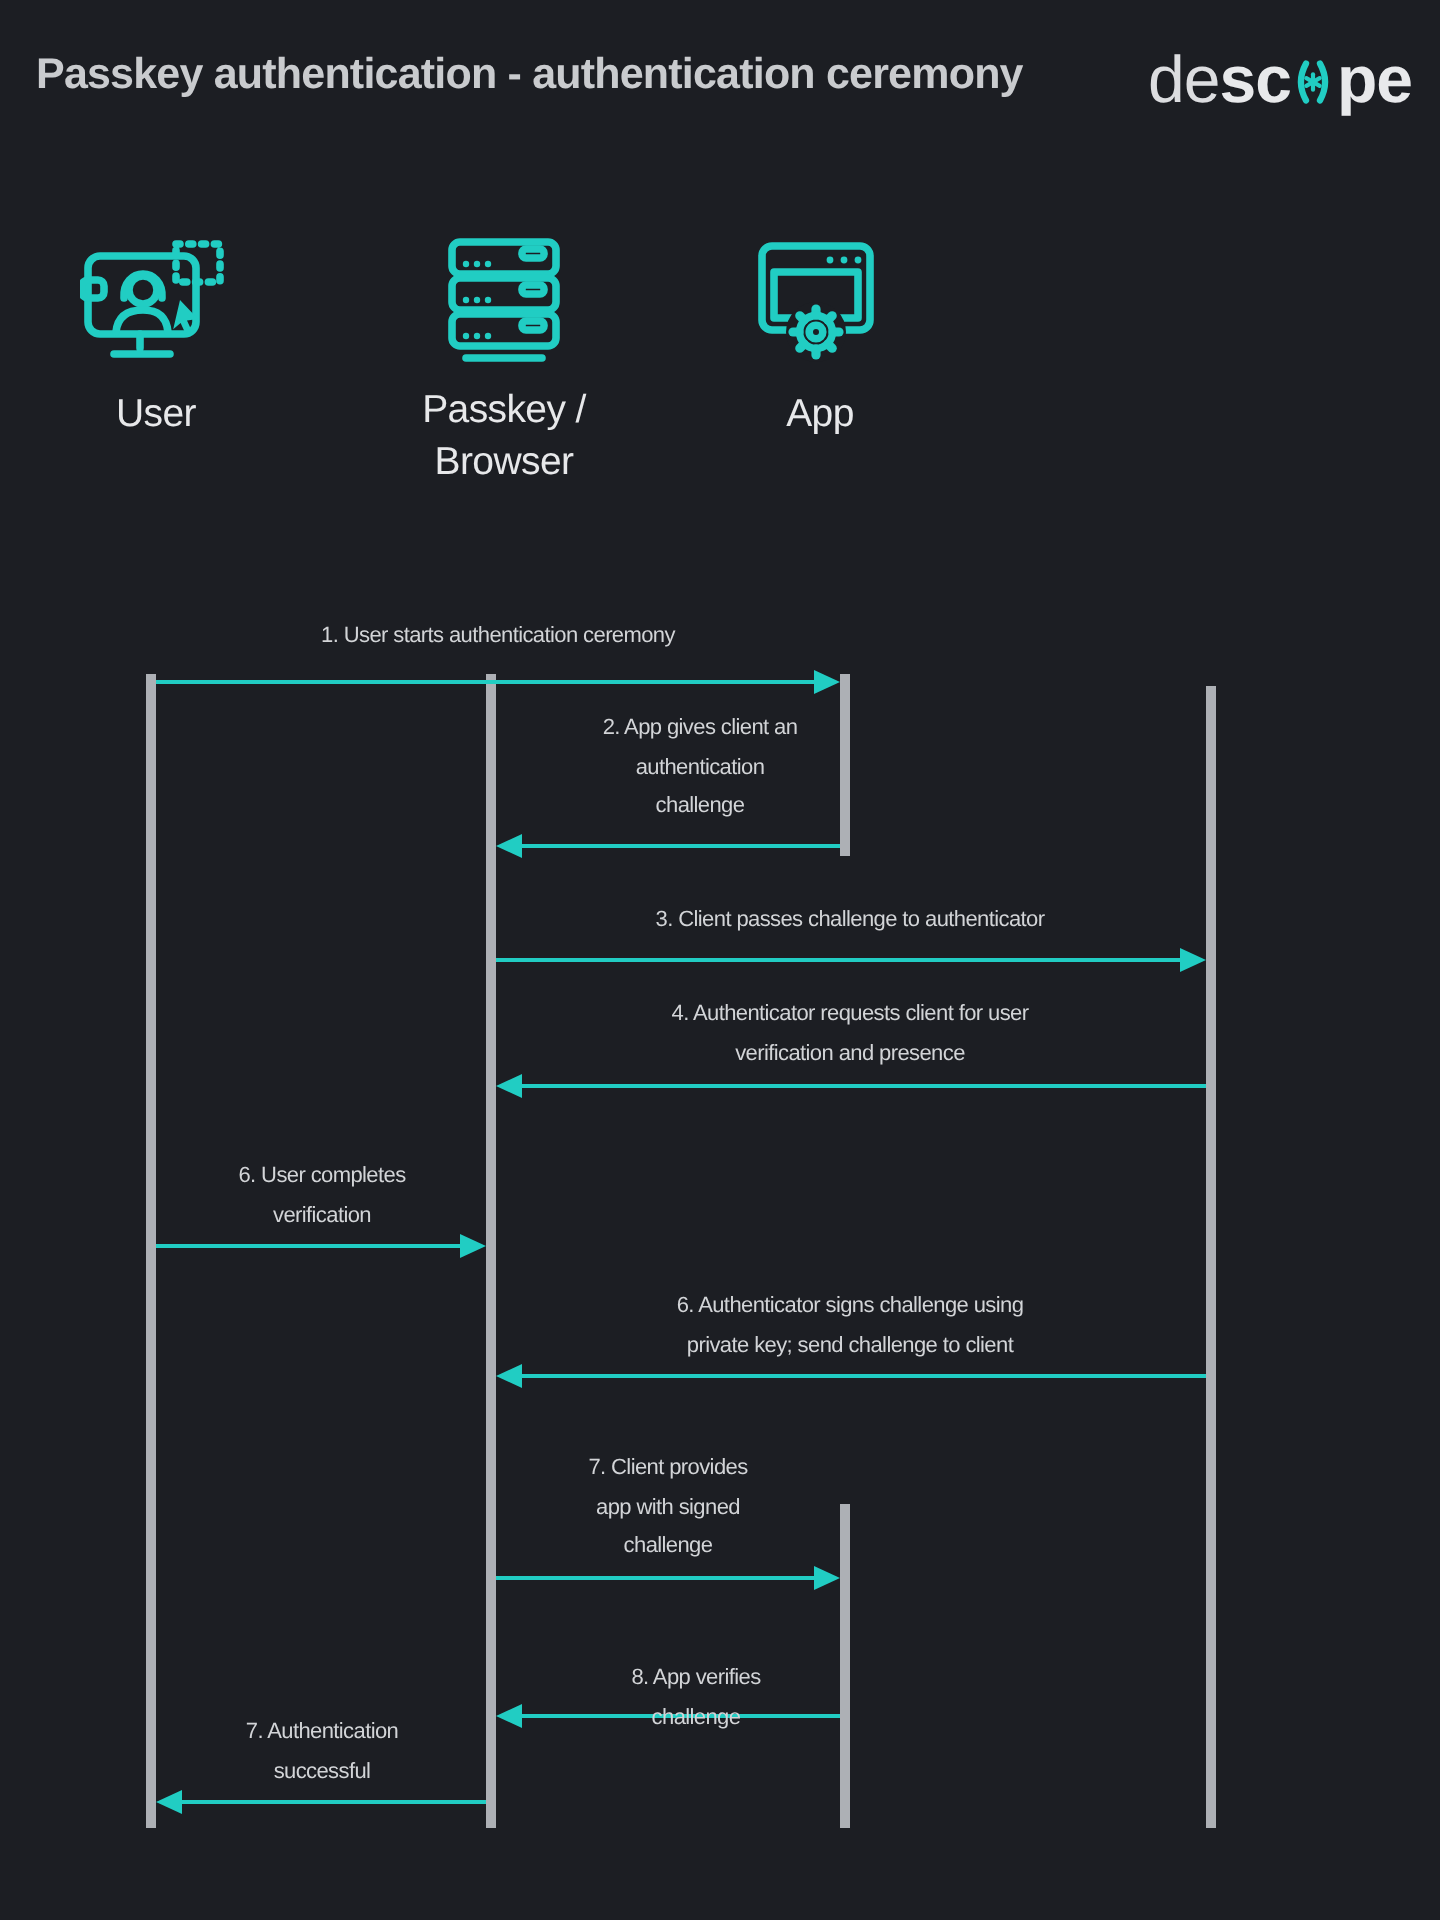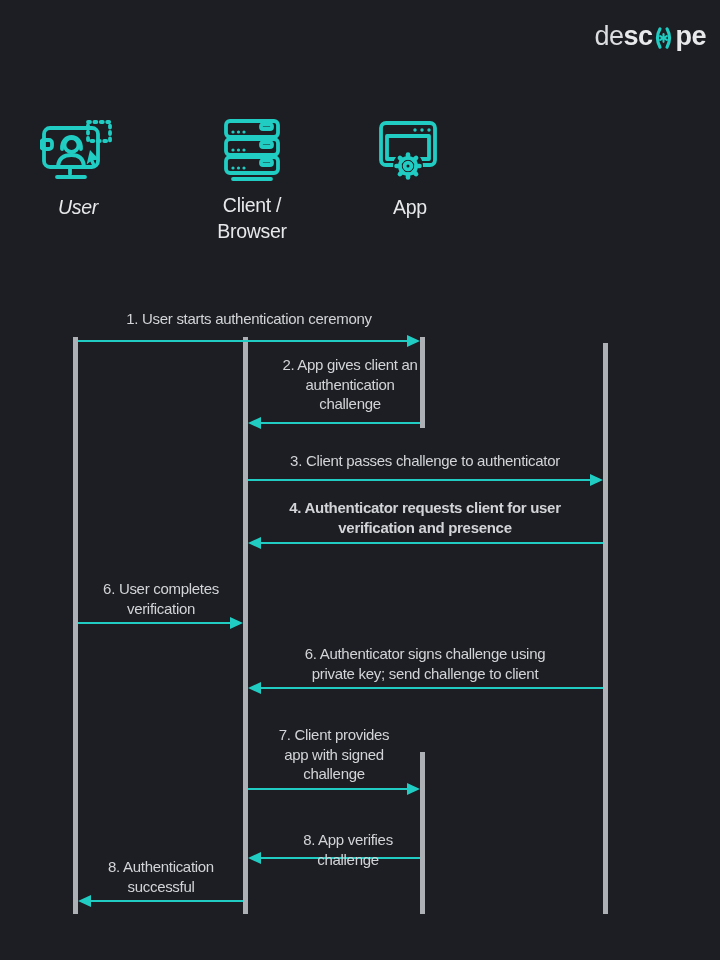--- a/index.html
+++ b/index.html
@@ -17,34 +17,34 @@
 
   
   .page-title{
     position:absolute;left:18px;top:25px;
     font-size:21.5px;font-weight:700;letter-spacing:-0.4px;
     color:var(--title);
   }
   .logo{
     position:absolute;right:14px;top:21px;
     display:flex;align-items:center;
-    font-size:27px;color:#e8e9eb;letter-spacing:-0.5px;justify-content:flex-end;
+    font-size:33px;color:#e8e9eb;letter-spacing:-0.5px;justify-content:flex-end;
   }
   .logo .l-thin{font-weight:400;color:#dcdde0;}
   .logo .l-bold{font-weight:700;}
   .logo svg{margin:2px 1px 0 1px;display:block;}
 
   
   .actor{position:absolute;text-align:center;}
   .actor svg{display:block;margin:0 auto;}
   .actor-label{
     margin-top:8px;font-size:19.5px;line-height:26px;
     color:var(--label);letter-spacing:-0.3px;white-space:pre-line;
   }
-  #actor-user{left:24px;top:120px;width:108px;font-style:italic;}
+  #actor-user{left:24px;top:120px;width:108px;}
   #actor-client{left:192px;top:118px;width:120px;}
   #actor-app{left:358px;top:118px;width:104px;}
   #actor-auth{left:539px;top:116px;width:134px;}
   .icon-stroke{fill:none;stroke:var(--accent);stroke-width:3.8;stroke-linecap:round;stroke-linejoin:round;}
 
   
   .lifeline{position:absolute;width:5px;background:var(--lifeline);}
   #ll-user{left:73px;top:337px;height:577px;}
   #ll-client{left:243px;top:337px;height:577px;}
   #ll-app-1{left:420px;top:337px;height:91px;}
@@ -65,38 +65,39 @@
   #a4{left:260px;top:542px;width:343px;}
   #a5{left:78px; top:622px;width:153px;}
   #a6{left:260px;top:687px;width:343px;}
   #a7{left:248px;top:788px;width:160px;}
   #a8{left:260px;top:857px;width:160px;}
   #a9{left:90px; top:900px;width:153px;}
 
   
   .msg{
     position:absolute;color:var(--text);
-    font-size:15px;line-height:19.5px;letter-spacing:-0.3px;
+    font-size:11px;line-height:19.5px;letter-spacing:-0.3px;
     text-align:center;white-space:pre-line;
   }
   #m1{left:78px; top:309px;width:342px;}
   #m2{left:244px;top:355px;width:212px;}
   #m3{left:246px;top:451px;width:358px;}
-  #m4{left:246px;top:498px;width:358px;font-weight:bold;}
+  #m4{left:246px;top:498px;width:358px;}
   #m5{left:75px; top:579px;width:172px;}
   #m6{left:246px;top:644px;width:358px;}
   #m7{left:244px;top:725px;width:180px;}
   #m8{left:244px;top:830px;width:208px;text-align:center;}
   #m9{left:75px; top:857px;width:172px;}
 </style>
 </head>
 <body>
 
 <div class="stage">
 
+  <h1 class="page-title">Passkey authentication - authentication ceremony</h1>
   <div class="logo">
     <span class="l-thin">de</span>
       <span class="l-bold">sc</span>
     <svg width="21" height="26" viewBox="0 0 24 28">
       <g fill="none" stroke="#21cdc3" stroke-width="3.6" stroke-linecap="round">
         <path d="M8,3.5 Q2.2,14 8,24.5"></path>
         <path d="M16,3.5 Q21.8,14 16,24.5"></path>
       </g>
       <g stroke="#21cdc3" stroke-width="2.4" stroke-linecap="round">
         <line x1="12" y1="9.6" x2="12" y2="18.4"></line>
@@ -135,21 +136,21 @@
           <circle cx="24" cy="14" r="1.6"></circle>
         <circle cx="13" cy="32" r="1.6"></circle>
           <circle cx="18.5" cy="32" r="1.6"></circle>
           <circle cx="24" cy="32" r="1.6"></circle>
         <circle cx="13" cy="50" r="1.6"></circle>
           <circle cx="18.5" cy="50" r="1.6"></circle>
           <circle cx="24" cy="50" r="1.6"></circle>
       </g>
       <path class="icon-stroke" d="M13,61 h38"></path>
     </svg>
-    <div class="actor-label">Client /
+    <div class="actor-label">Passkey /
 Browser</div>
   </div>
 
   <div class="actor" id="actor-app">
     <svg width="64" height="68" viewBox="0 0 64 68">
       <rect class="icon-stroke" x="3" y="5" width="54" height="42" rx="5"></rect>
       <g fill="#21cdc3">
         <circle cx="37" cy="12" r="1.7"></circle>
           <circle cx="44" cy="12" r="1.7"></circle>
           <circle cx="51" cy="12" r="1.7"></circle>
@@ -217,17 +218,17 @@
 verification and presence</div>
     <div class="msg" id="m5">6. User completes
 verification</div>
     <div class="msg" id="m6">6. Authenticator signs challenge using
 private key; send challenge to client</div>
     <div class="msg" id="m7">7. Client provides
 app with signed
 challenge</div>
     <div class="msg" id="m8">8. App verifies
 challenge</div>
-    <div class="msg" id="m9">8. Authentication
+    <div class="msg" id="m9">7. Authentication
 successful</div>
   </div>
 
 </div>
 
 </body></html>

